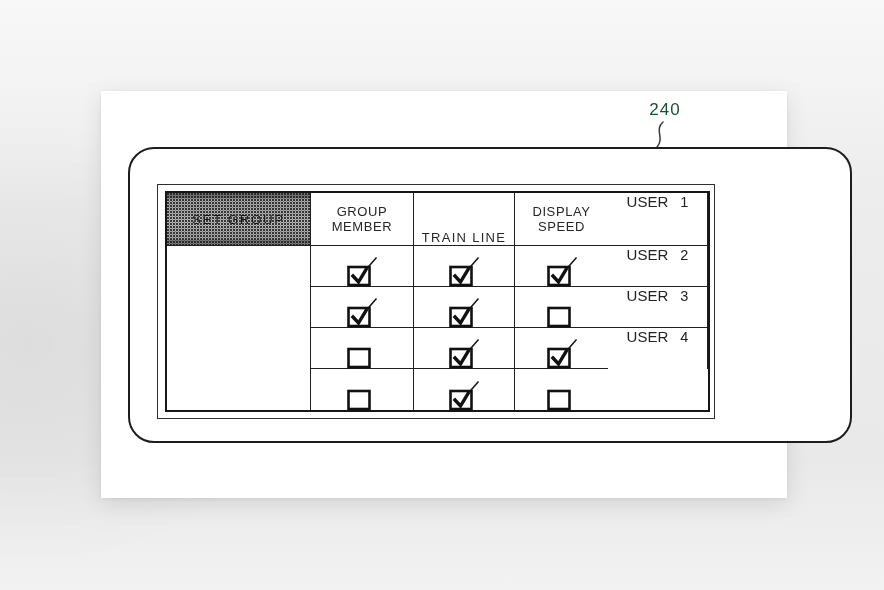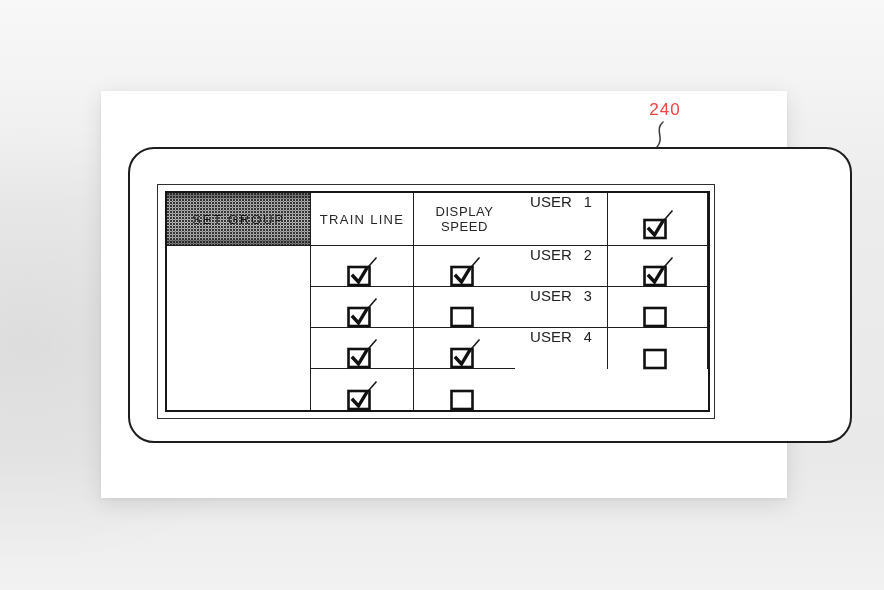--- a/index.html
+++ b/index.html
@@ -14,21 +14,21 @@
       radial-gradient(420px 320px at 3% 58%, rgba(0,0,0,0.06), rgba(0,0,0,0) 70%),
       linear-gradient(to bottom, #f8f8f8 0%, #ececec 35%, #e9e9e9 78%, #f2f2f2 100%);
   }
   .sheet{
     position:absolute;left:101px;top:91px;width:686px;height:407px;
     background:#ffffff;
     box-shadow:0 6px 22px rgba(0,0,0,0.10), 0 1px 4px rgba(0,0,0,0.06);
   }
   .ref-label{
     position:absolute;left:540px;top:9px;width:48px;
-    text-align:center;font-size:17px;color:#ef4444;letter-spacing:1px;
+    text-align:center;font-size:17px;color:#14532d;letter-spacing:1px;
   }
   .leader-svg{position:absolute;left:0;top:0;width:686px;height:407px;pointer-events:none;}
   .device{
     position:absolute;left:27px;top:56px;width:724px;height:296px;
     border:2.6px solid #1d1d1d;border-radius:26px;box-sizing:border-box;
     background:#fff;
   }
   .screen{
     position:absolute;left:27px;top:35px;width:558px;height:235px;
     border:1.2px solid #2e2e2e;box-sizing:border-box;background:#fff;
@@ -41,21 +41,21 @@
     grid-template-rows:53px 41px 41px 41px 41px;
   }
   .cell{
     position:relative;display:flex;align-items:center;justify-content:center;
     border-right:1.4px solid #1f1f1f;border-bottom:1.4px solid #1f1f1f;
     box-sizing:border-box;overflow:visible;color:#262626;
   }
   .cell.last-col{border-right:none;}
   .cell.last-row{border-bottom:none;}
   .hdr{font-size:13px;line-height:15px;text-align:center;letter-spacing:0.6px;}
-  .hdr.wide{letter-spacing:1.3px;}
+  .hdr.wide{letter-spacing:1.3px;align-items:flex-end;}
   .set-group{
     font-size:13.5px;letter-spacing:1.5px;color:#141414;
     text-shadow:0 0 1px rgba(255,255,255,0.5);
     background-color:#d6d6d6;
     background-image:
       radial-gradient(circle at 1px 1px, rgba(25,25,25,0.85) 0.7px, rgba(25,25,25,0) 1.5px),
       radial-gradient(circle at 1px 1px, rgba(25,25,25,0.45) 0.7px, rgba(25,25,25,0) 1.5px),
       linear-gradient(to bottom, rgba(0,0,0,0.30) 0px, rgba(0,0,0,0.30) 5px, rgba(0,0,0,0) 6px,
         rgba(0,0,0,0) calc(100% - 6px), rgba(0,0,0,0.30) calc(100% - 5px), rgba(0,0,0,0.30) 100%),
       linear-gradient(to bottom, rgba(255,255,255,0) 32%, rgba(255,255,255,0.38) 46%, rgba(255,255,255,0.38) 62%, rgba(255,255,255,0) 74%);
@@ -81,20 +81,26 @@
       <path d="M 562 31 C 553 39, 564 47, 556 56 C 551 61, 549 64, 550.5 70" fill="none" stroke="#3a3a3a" stroke-width="1.5" stroke-linecap="round"></path>
     </svg>
 
     <div class="device">
       <div class="screen">
         <div class="grid">
 
           <div class="cell set-group">
             <span>SET GROUP</span>
           </div>
+          <div class="cell hdr">
+            <span>
+              <span style="display:block">GROUP</span>
+              <span style="display:block">MEMBER</span>
+            </span>
+          </div>
           <div class="cell hdr wide">
             <span>TRAIN LINE</span>
           </div>
           <div class="cell hdr last-col">
             <span>
               <span style="display:block">DISPLAY</span>
               <span style="display:block">SPEED</span>
             </span>
           </div>
 

